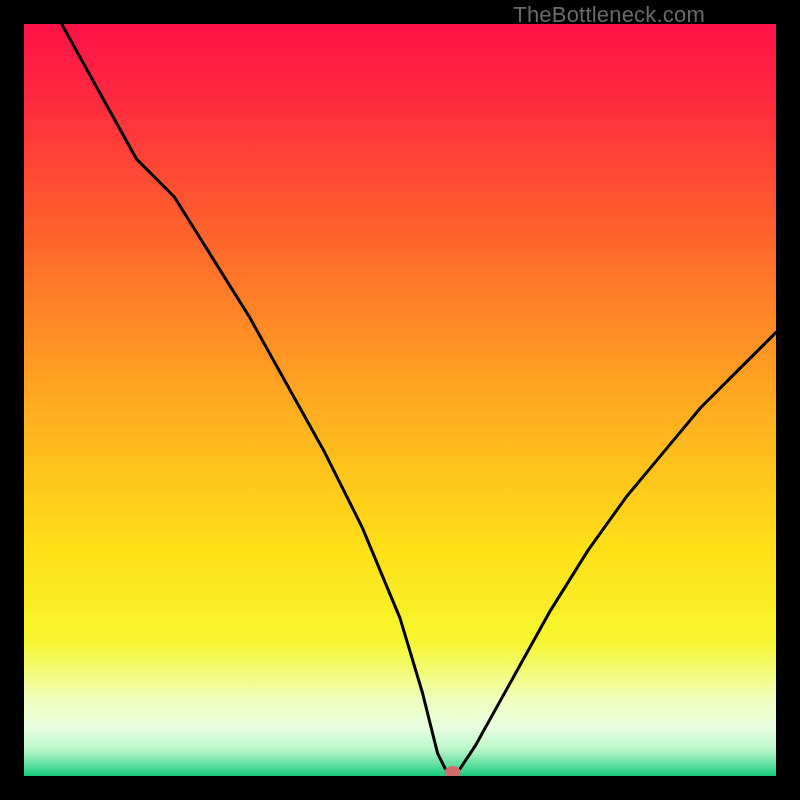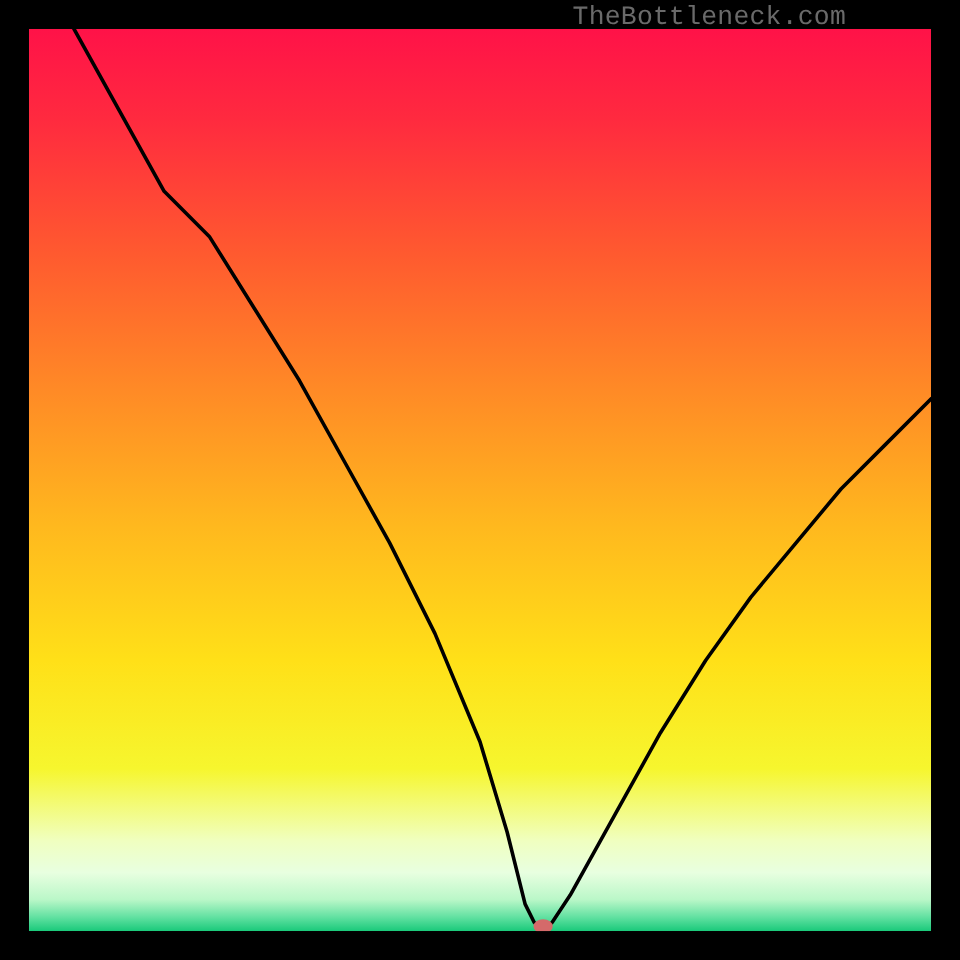--- a/index.html
+++ b/index.html
@@ -9,21 +9,20 @@
     height: 800px;
     background: #000;
     overflow: hidden;
     font-family: Arial, Helvetica, sans-serif;
   }
   .frame {
     position: relative;
     width: 715px;
     height: 800px;
     background: #000;
-    font-family: Liberation Mono, monospace;
   }
   .watermark {
     position: absolute;
     top: 2px;
     right: 10px;
     color: #6a6a6a;
     font-size: 22px;
     font-weight: 500;
     letter-spacing: 0.2px;
     z-index: 10;

